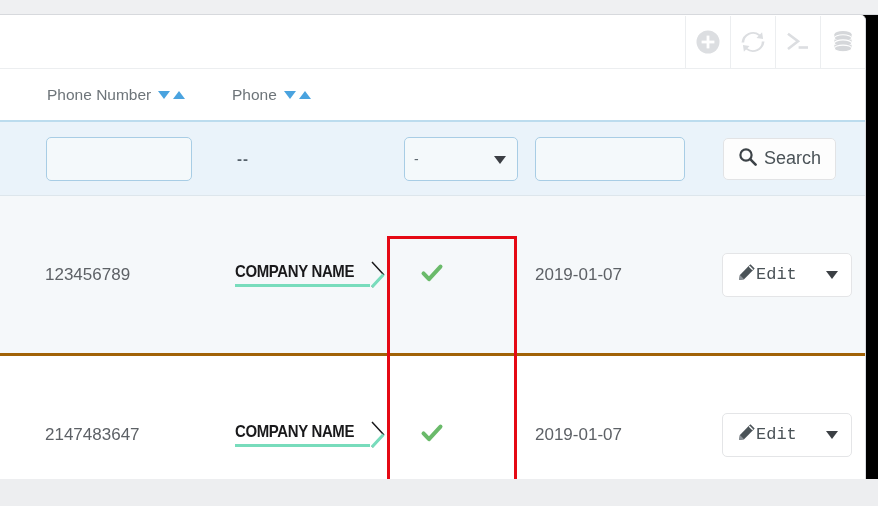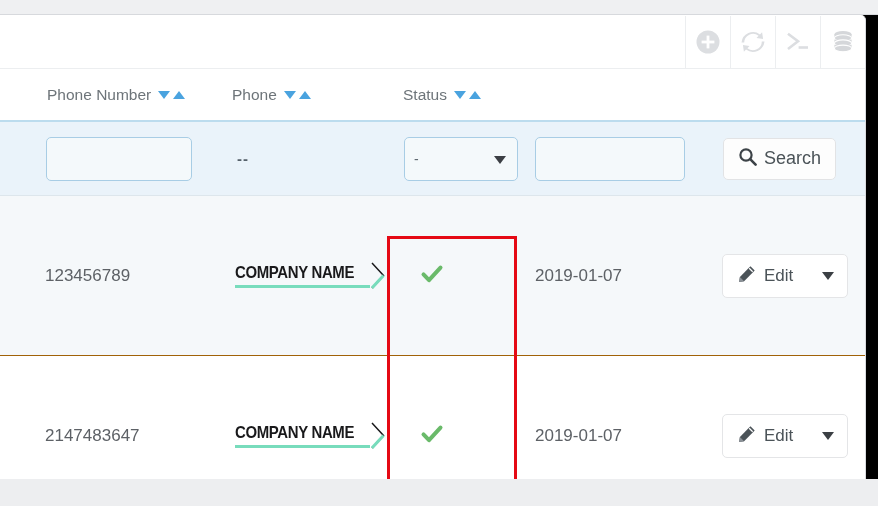--- a/index.html
+++ b/index.html
@@ -205,21 +205,21 @@
   }
   .search-btn .lbl {
     font-size: 18px;
     color: #4b5358;
   }
 
   
   .data-row {
     height: 160px;
     align-items: flex-start;
-    border-bottom: 1px solid #a16207;
+    border-bottom: 3px solid #a16207;
   }
   .data-row.odd  { background: #f5f8fa; }
   .data-row.even { background: #ffffff; }
   .td {
     display: flex;
     align-items: center;
     box-sizing: border-box;
     height: 100%;
   }
   .td.c-phone {
@@ -273,23 +273,23 @@
     height: 44px;
     background: #ffffff;
     border: 1px solid #e4e5e7;
     border-radius: 5px;
     box-sizing: border-box;
     cursor: pointer;
   }
   .edit-main {
     display: flex;
     align-items: center;
-    gap: 8px;
     padding: 0 16px 0 15px;
     height: 100%;
+    font-family: Liberation Mono, monospace;
   }
   .edit-main .lbl {
     font-size: 17px;
     color: #4b5358;
   }
   .edit-caret-wrap {
     width: 38px;
     height: 100%;
     display: flex;
     align-items: center;
@@ -386,27 +386,20 @@
         </div>
 
         <div class="th c-image">
           <span>Phone</span>
           <span class="sort">
             <span class="tri-down"></span>
             <span class="tri-up"></span>
           </span>
         </div>
 
-        <div class="th c-status">
-          <span>Status</span>
-          <span class="sort">
-            <span class="tri-down"></span>
-            <span class="tri-up"></span>
-          </span>
-        </div>
 
 
         <div class="th c-action"></div>
       </div>
 
       <div class="trow filter-row">
 
         <div class="fcell c-phone">
           <input class="finput" type="text" value="" style="">
         </div>

